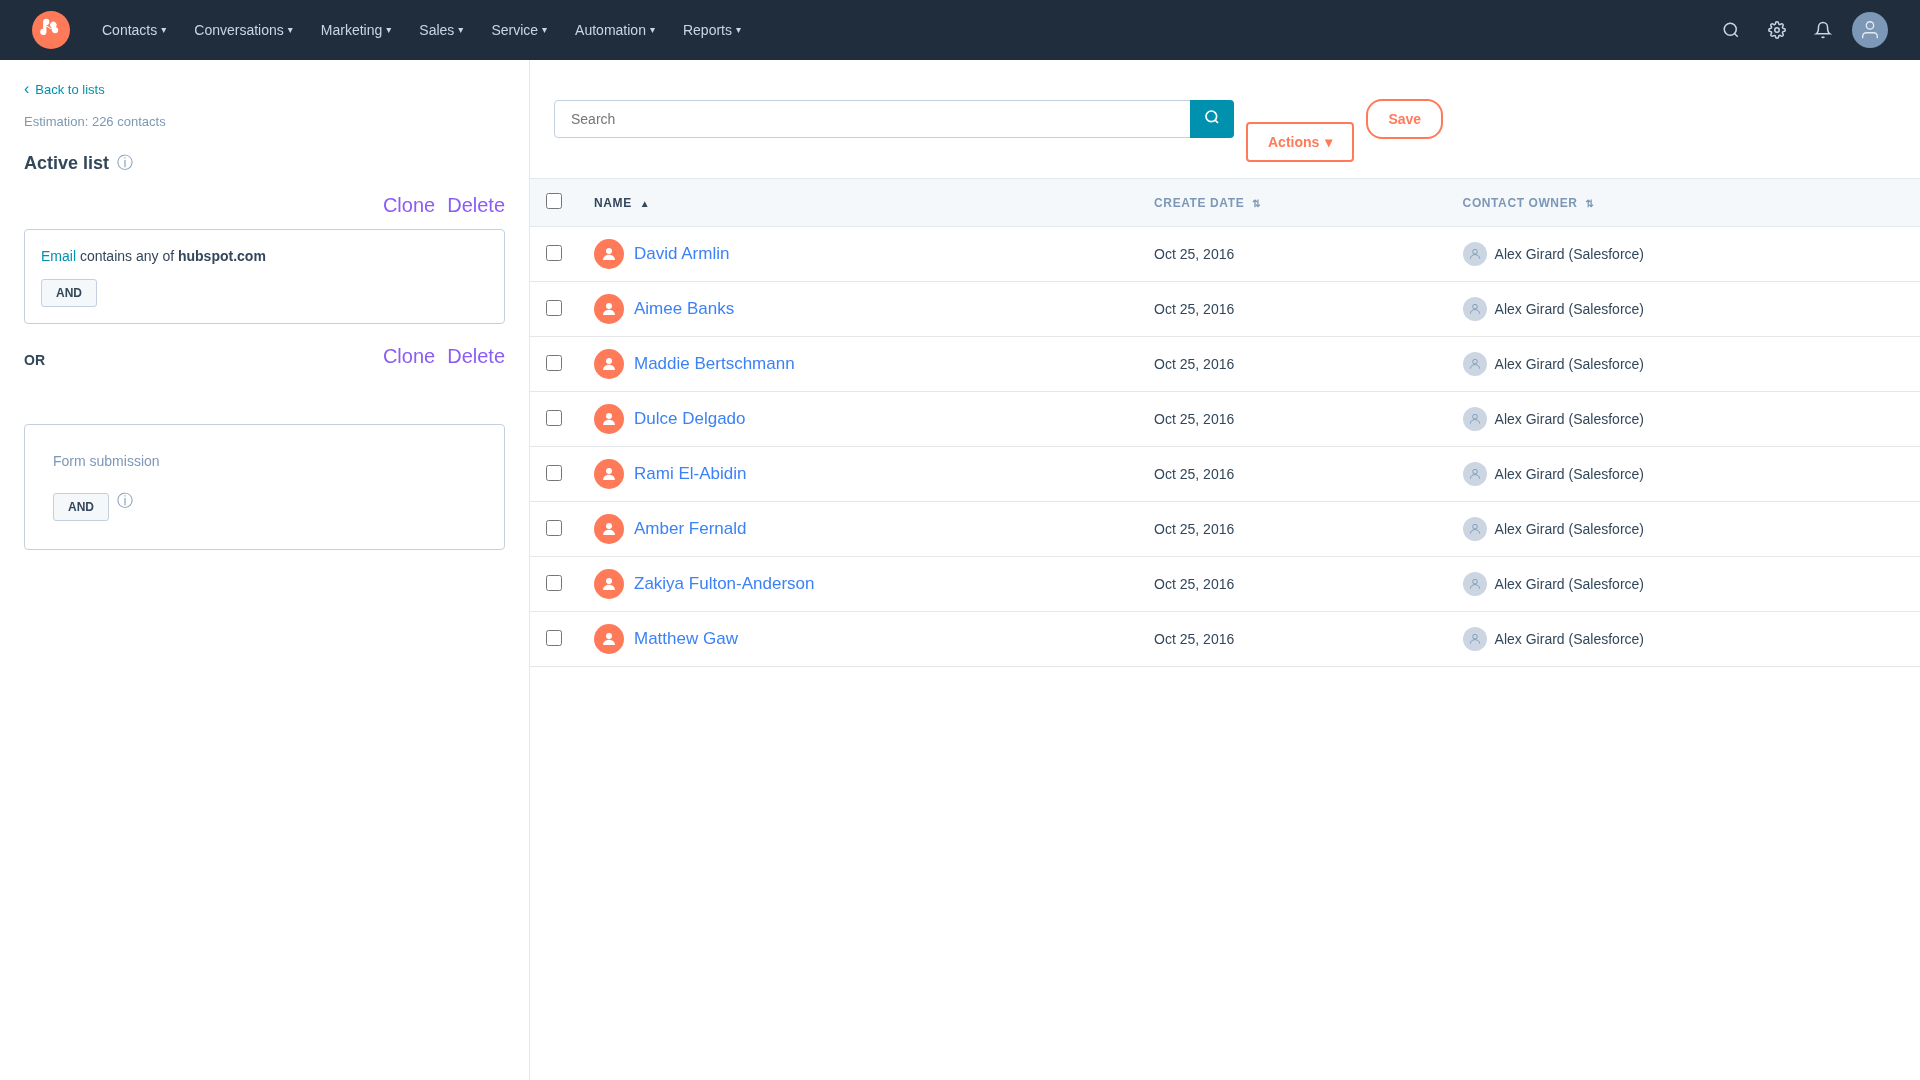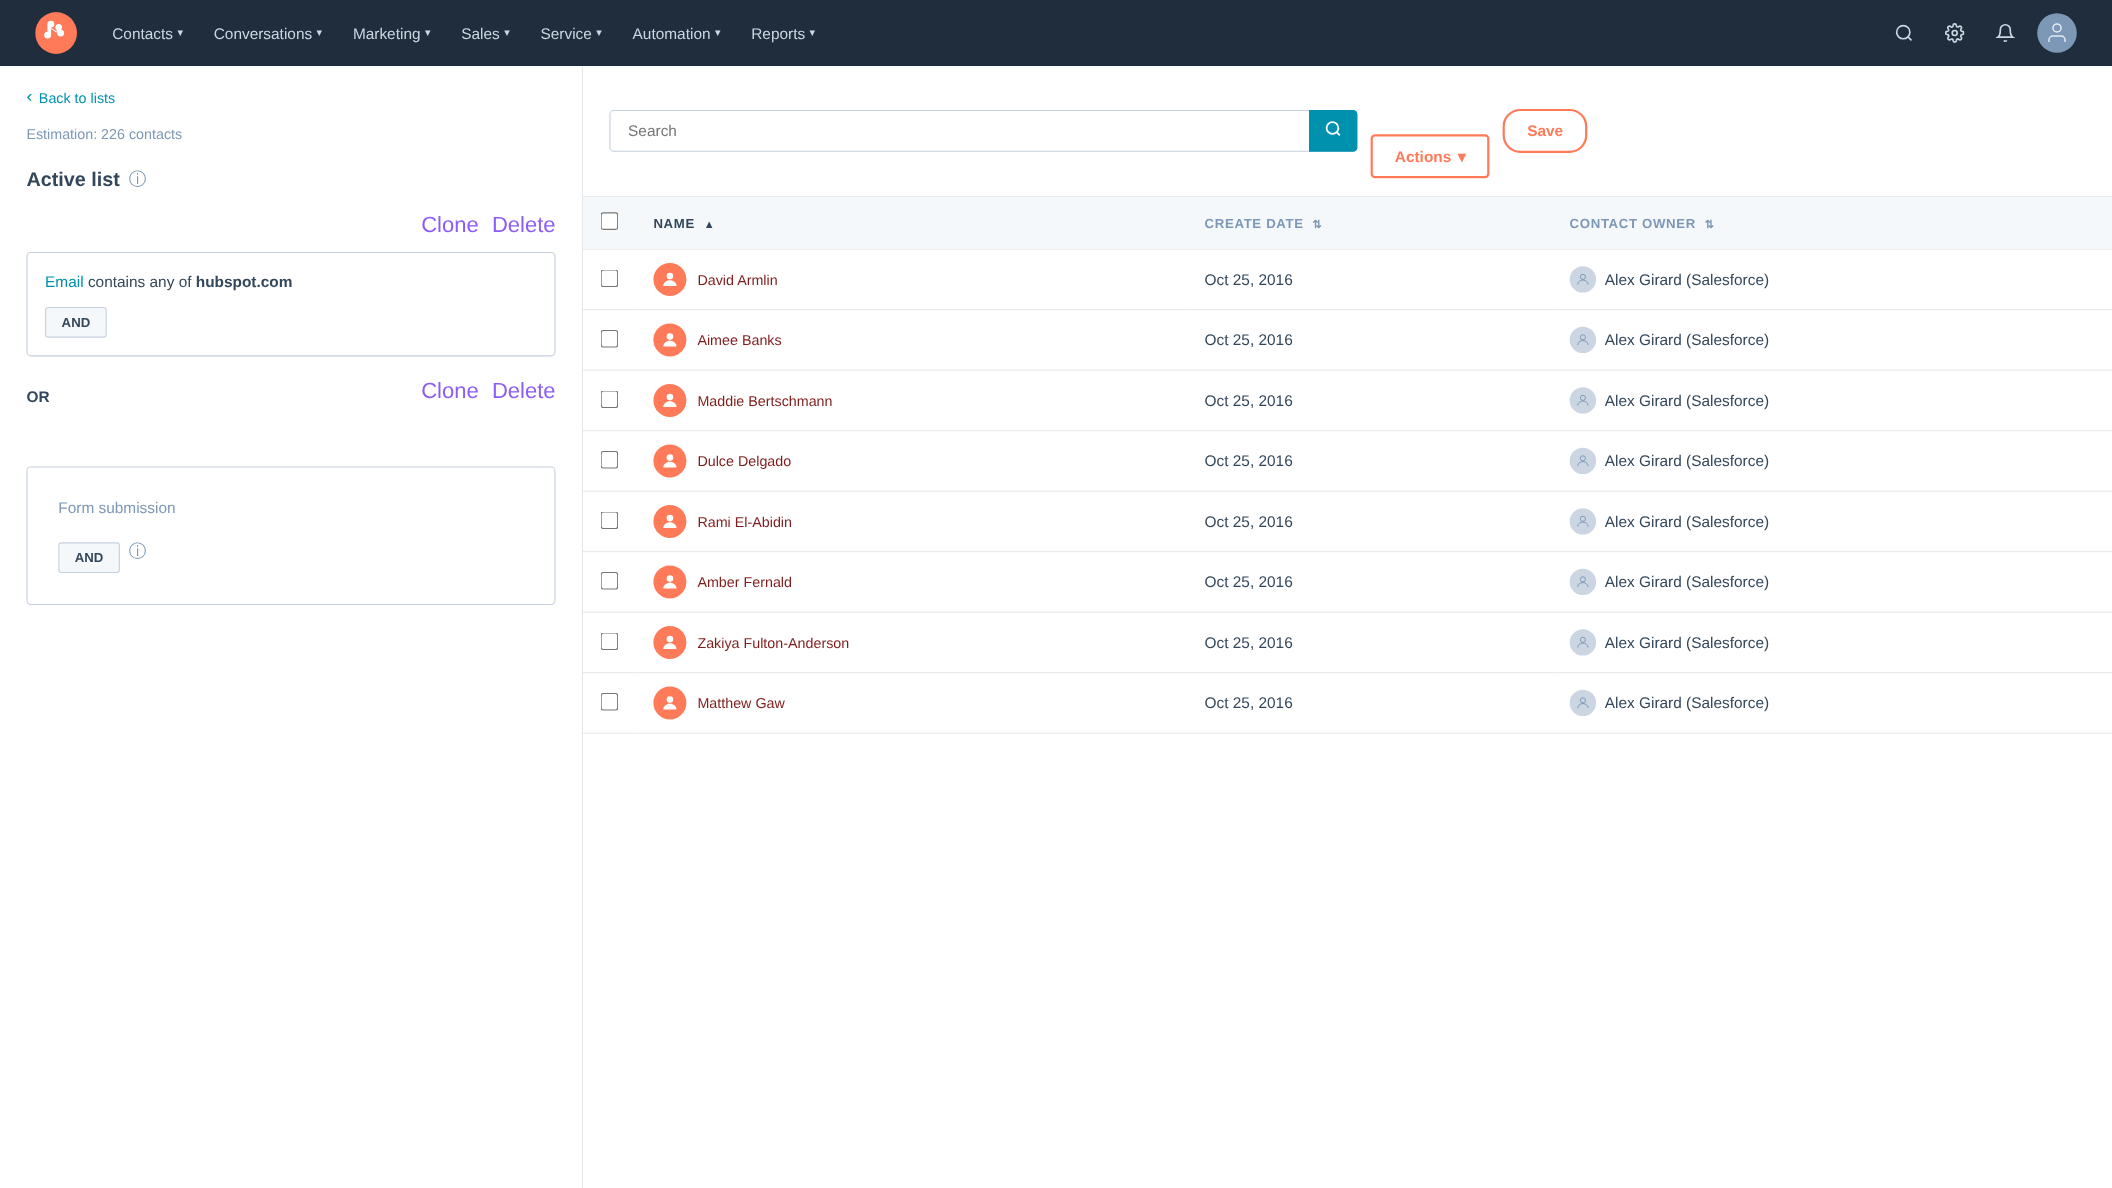--- a/index.html
+++ b/index.html
@@ -130,21 +130,21 @@
     .checkbox-cell { width: 40px; }
     input[type="checkbox"] { width: 16px; height: 16px; cursor: pointer; accent-color: #0091ae; }
 
     .contact-cell { display: flex; align-items: center; gap: 10px; }
     .contact-avatar {
       width: 30px; height: 30px; border-radius: 50%;
       background: #ff7a59; display: flex; align-items: center; justify-content: center;
       flex-shrink: 0;
     }
     .contact-avatar svg { width: 18px; height: 18px; }
-    .contact-name { color: #7f1d1d; cursor: pointer; font-size: 13px; }
+    .contact-name { color: #3b82f6; cursor: pointer; font-size: 17px; }
 
     .owner-cell { display: flex; align-items: center; gap: 8px; }
     .owner-avatar {
       width: 24px; height: 24px; border-radius: 50%; background: #cbd6e2;
       display: flex; align-items: center; justify-content: center; font-size: 10px; color: #7c98b6;
     }
   </style>
 </head>
 <body>
 

